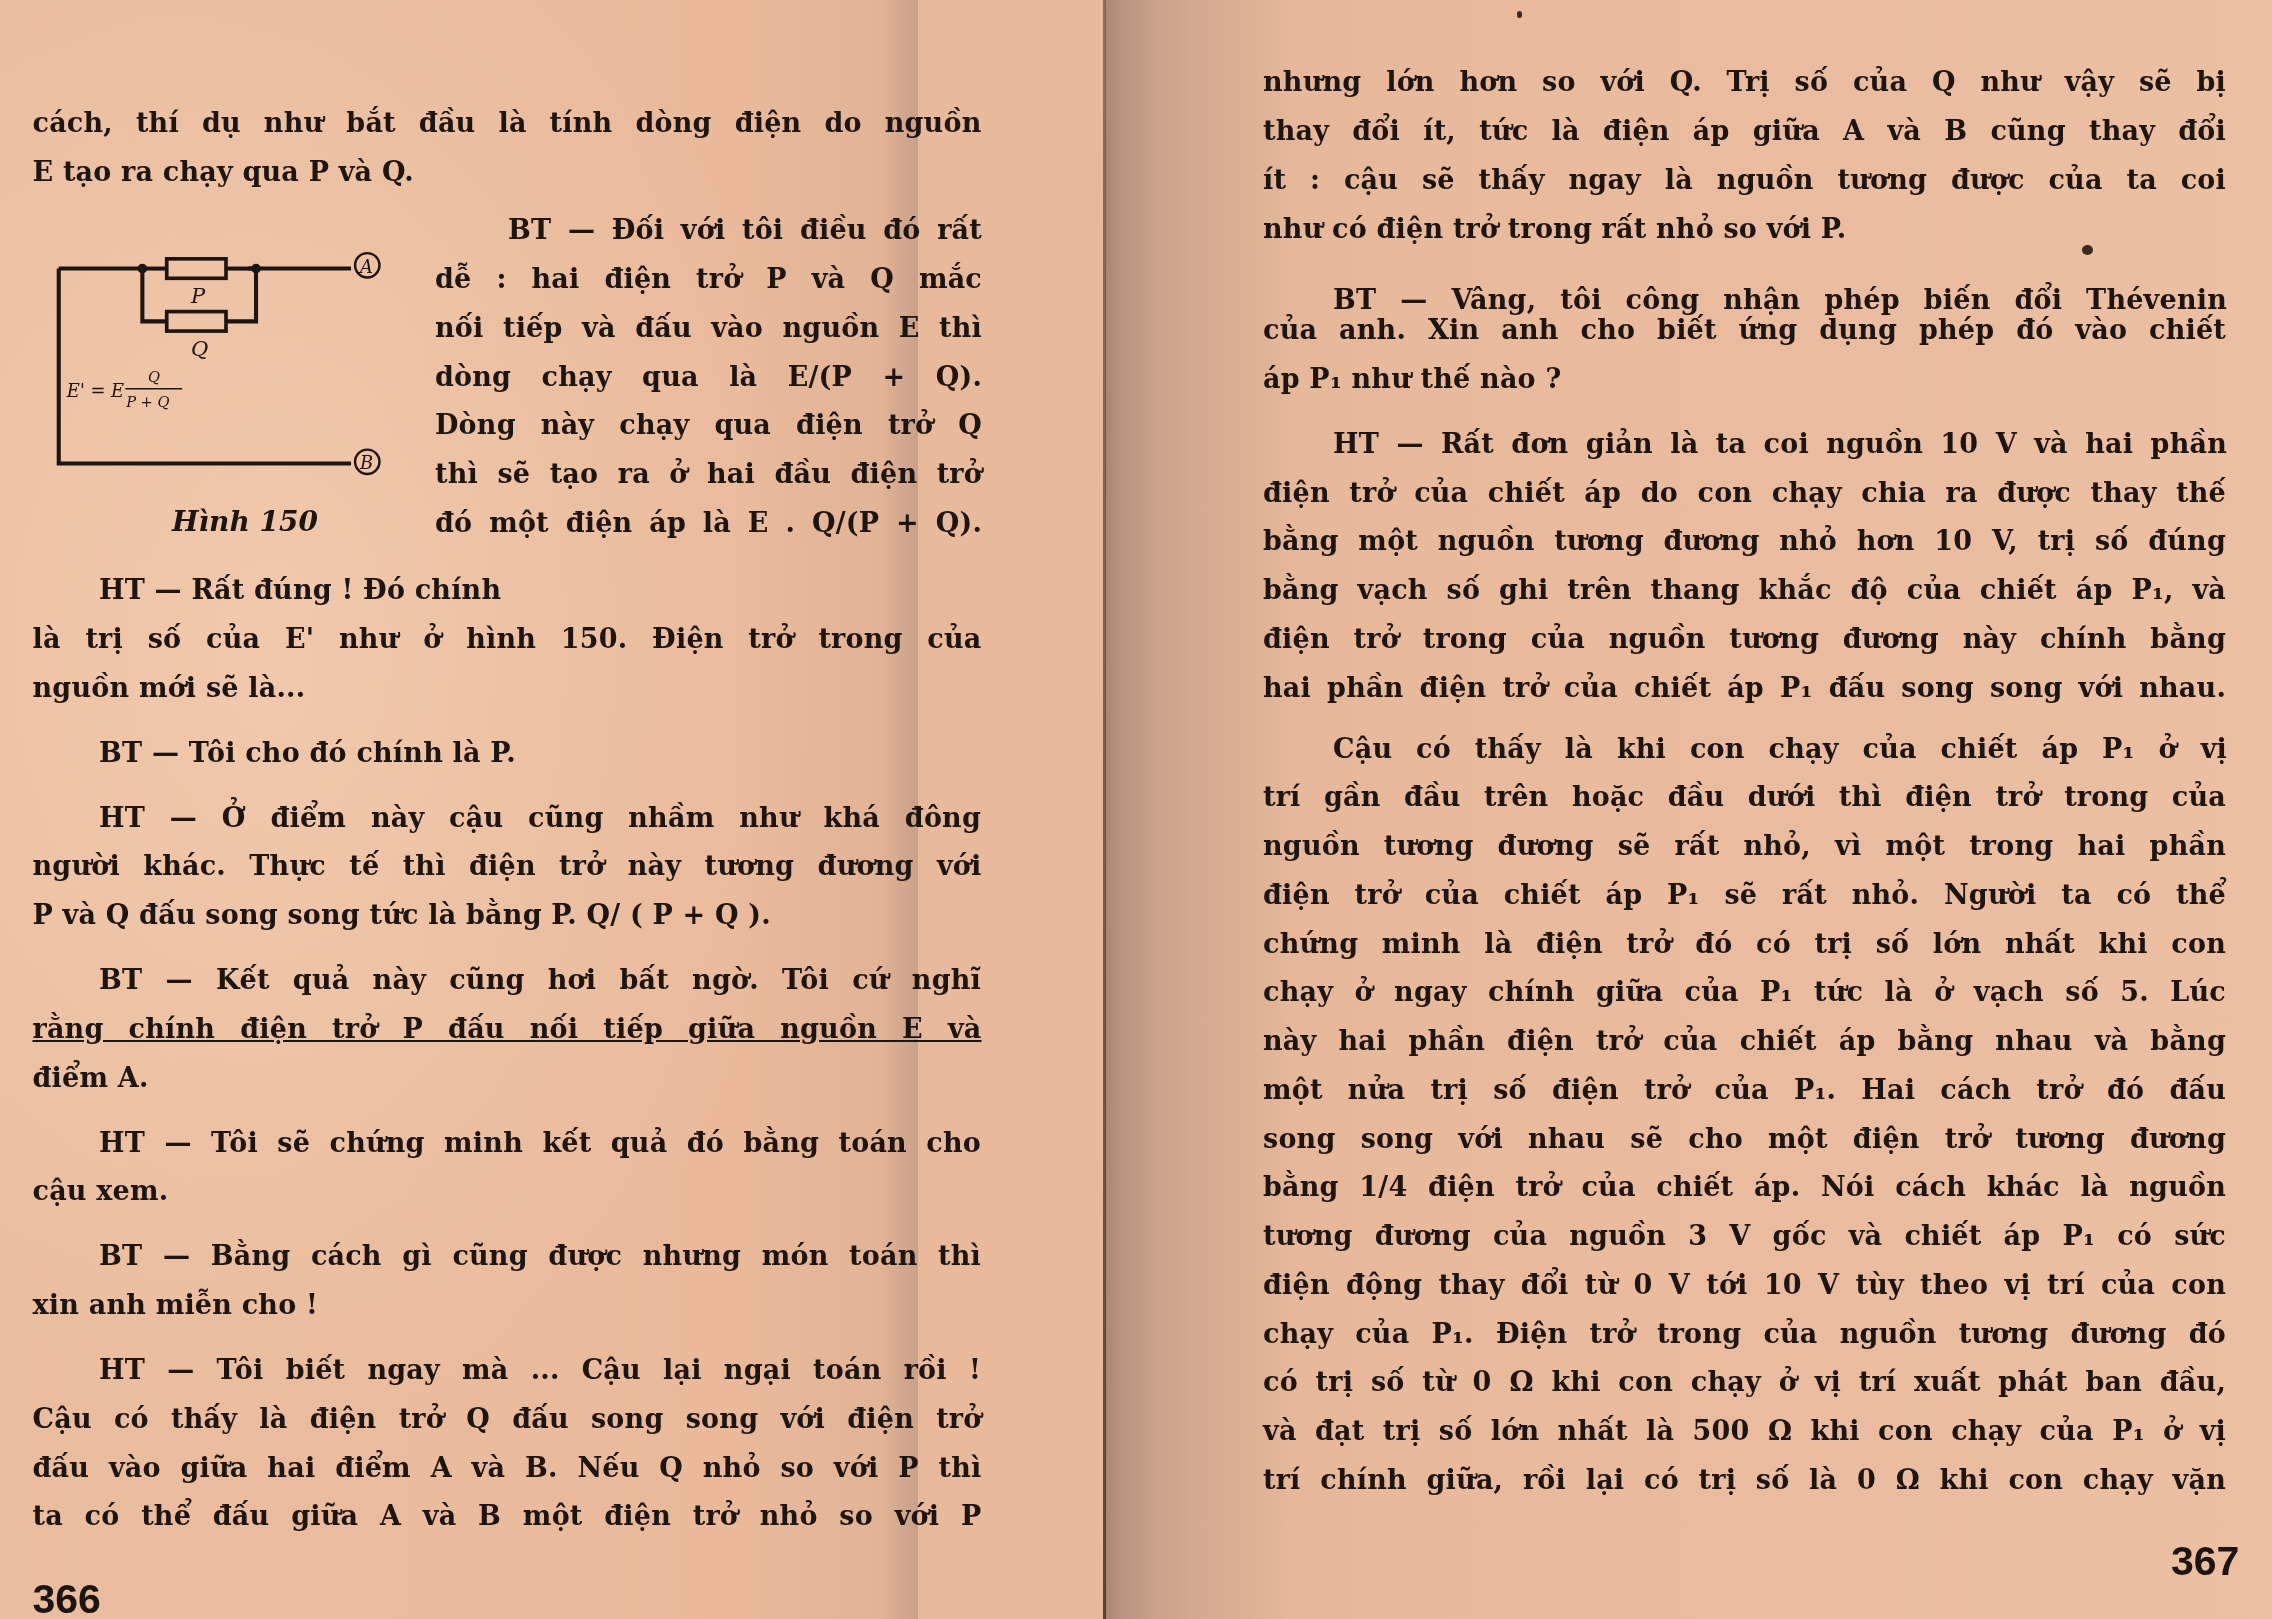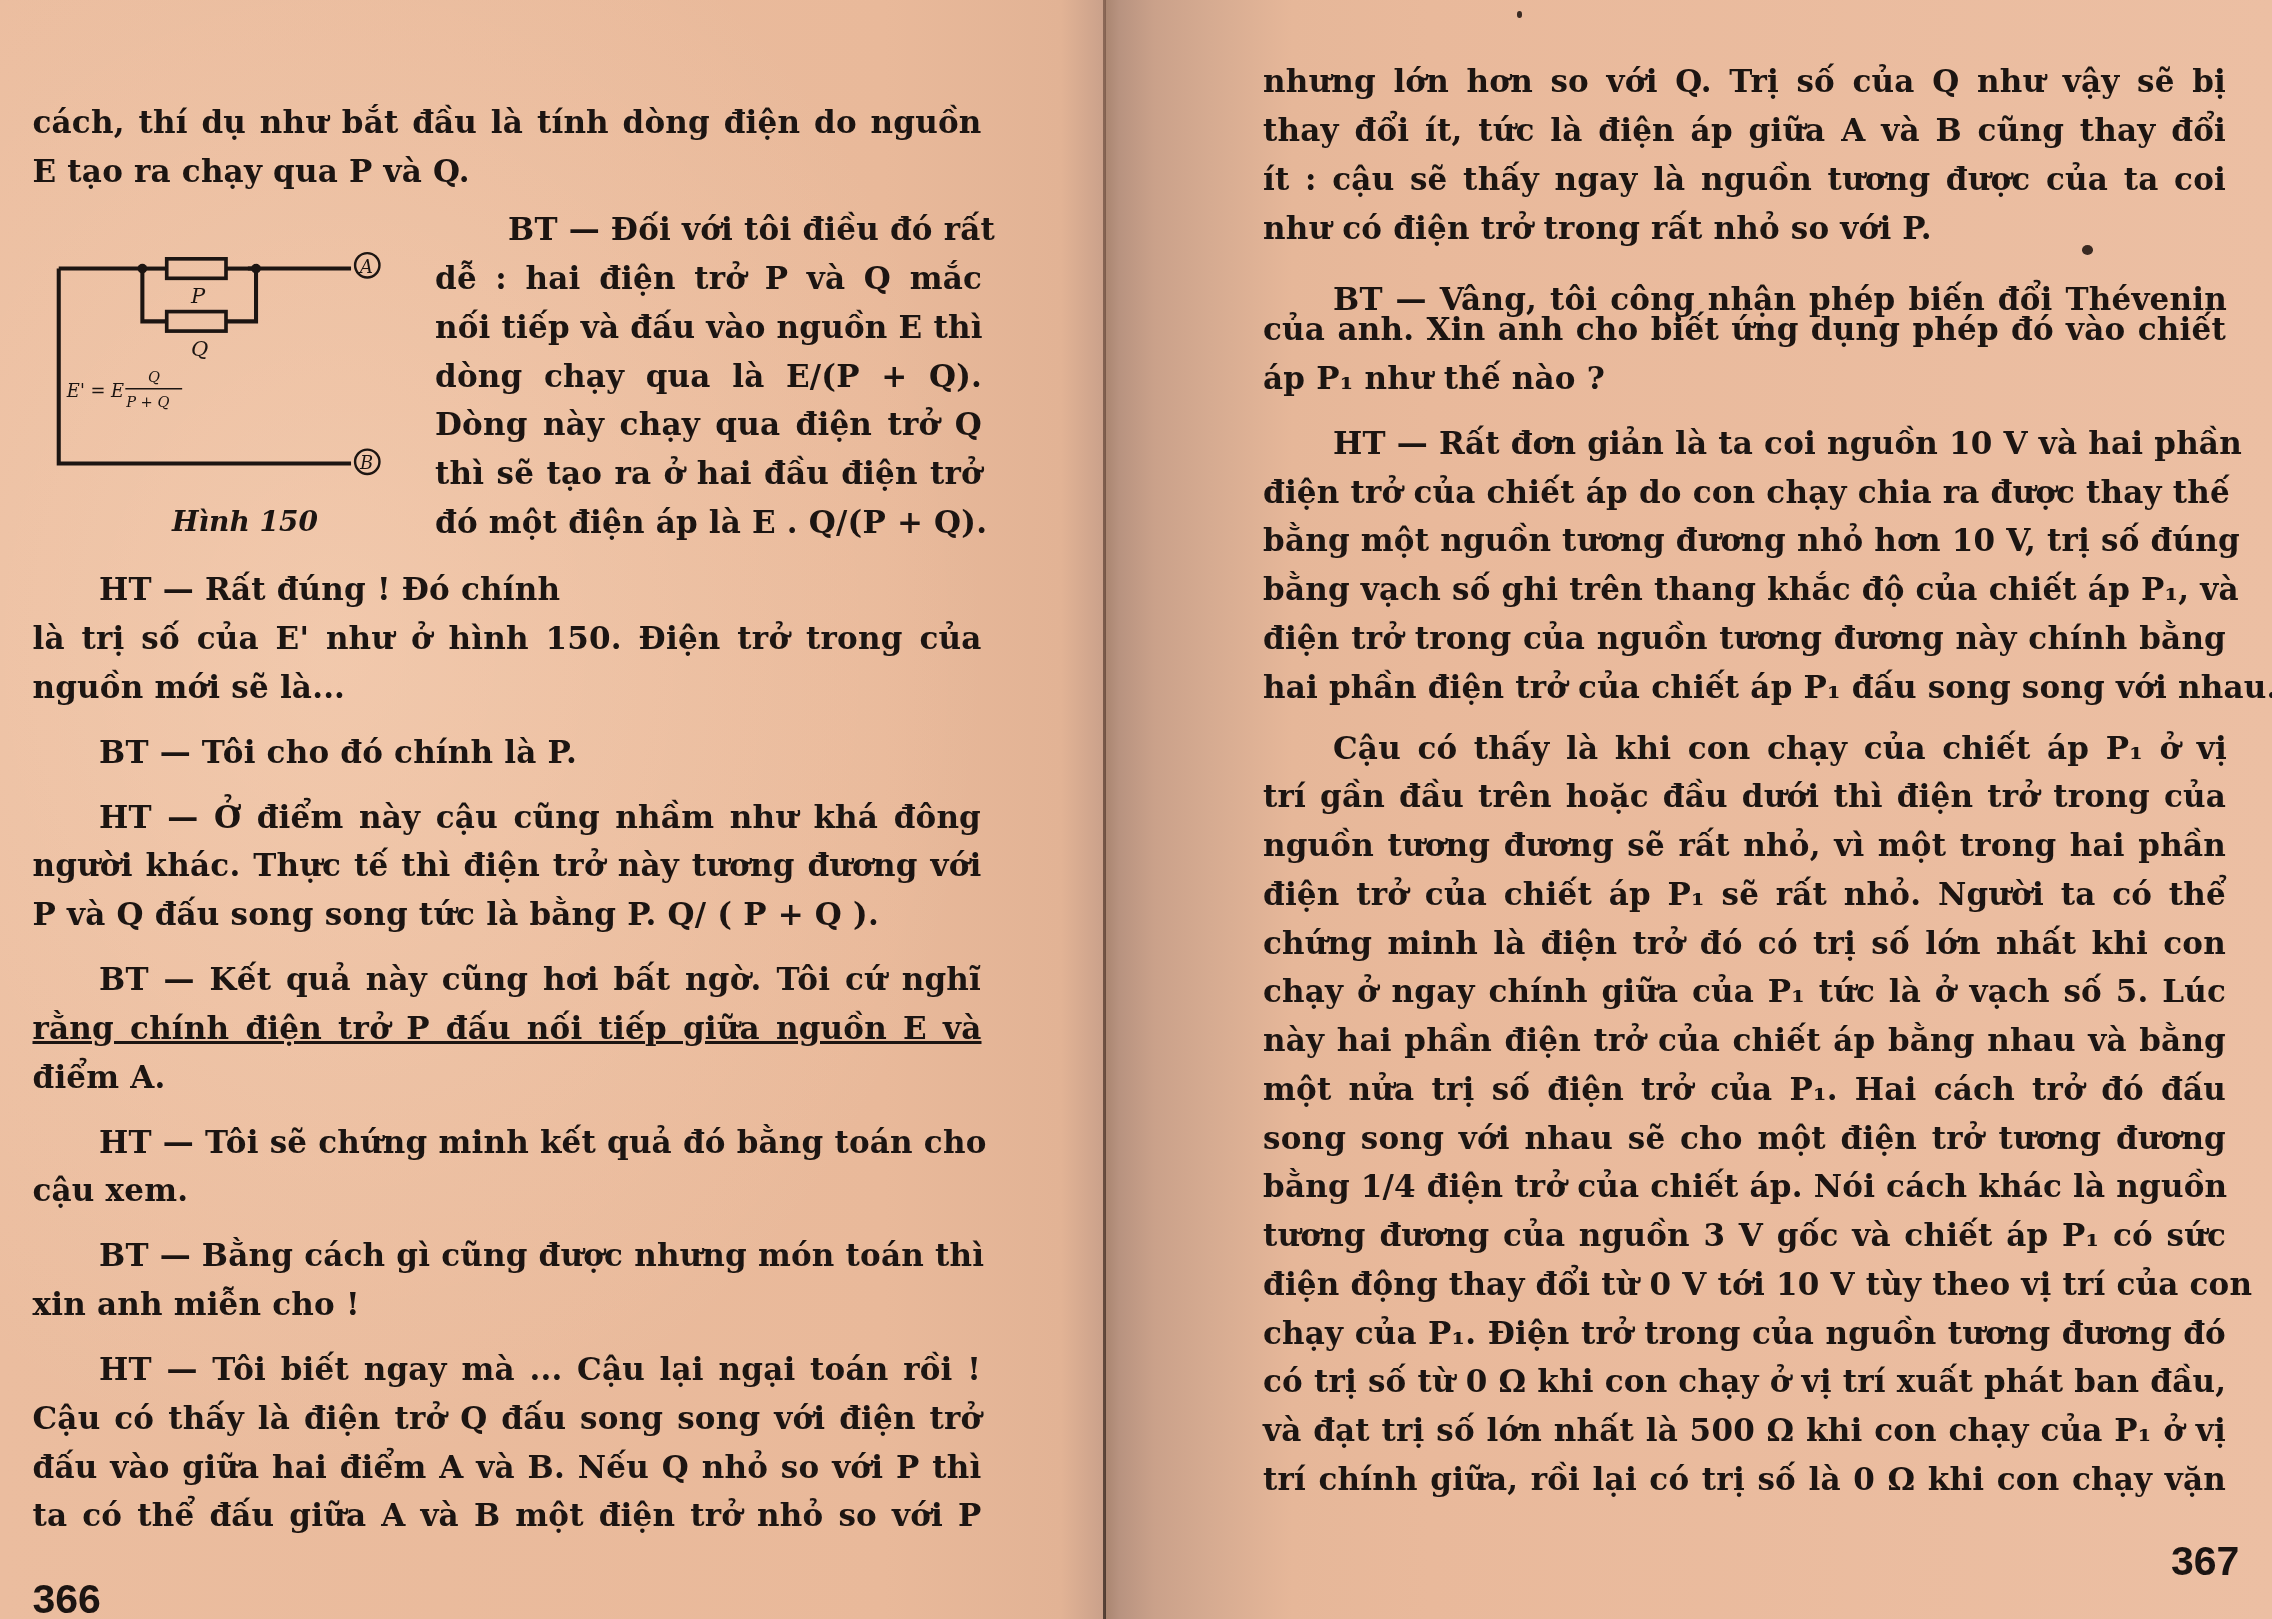--- a/index.html
+++ b/index.html
@@ -4,38 +4,38 @@
 <style>
   html, body { margin:0; padding:0; }
   body {
     width:2273px; height:1619px; position:relative; overflow:hidden;
     background:#e9b99b;
     font-family:"DejaVu Serif", "Liberation Serif", serif;
     color:#1c1512;
   }
   .page { position:absolute; top:0; height:1619px; }
   .page-left {
-    left:0; width:1105px;
+    left:0; width:918px;
     background:
       radial-gradient(ellipse at 30% 40%, rgba(255,225,200,0.35), rgba(0,0,0,0) 60%),
       linear-gradient(90deg, #ebbd9f 0%, #e9b99a 80%, #e2b395 96%, #c9a08a 100%);
   }
   .page-right {
     left:1105px; width:1168px;
     background:
       linear-gradient(90deg, #a98570 0px, #b89380 14.6px, #caa18a 49px, #d6ab91 106px, #e6b799 187px, #e9b99b 325px, #ecbfa3 100%);
   }
   .spine {
     position:absolute; left:1103px; top:0; width:3.3px; height:1619px;
     background:linear-gradient(180deg,#7b5a4a,#5c4033 60%,#3a2a22);
     opacity:0.8;
   }
   .line {
     position:absolute; white-space:nowrap;
-    font-size:31px; line-height:37px; font-weight:bold;
+    font-size:27px; line-height:37px; font-weight:bold;
     letter-spacing:0.2px;
     text-align:justify; text-align-last:justify;
   }
   .left-line { left:32.5px; width:949px; }
   .left-side { left:435px; width:547px; }
   .right-line { left:1263px; width:963px; }
   .indent-left { left:99px; width:882px; }
   .indent-side { left:508px; width:474px; }
   .indent-right { left:1333px; width:894px; }
   .last { text-align-last:left; }

